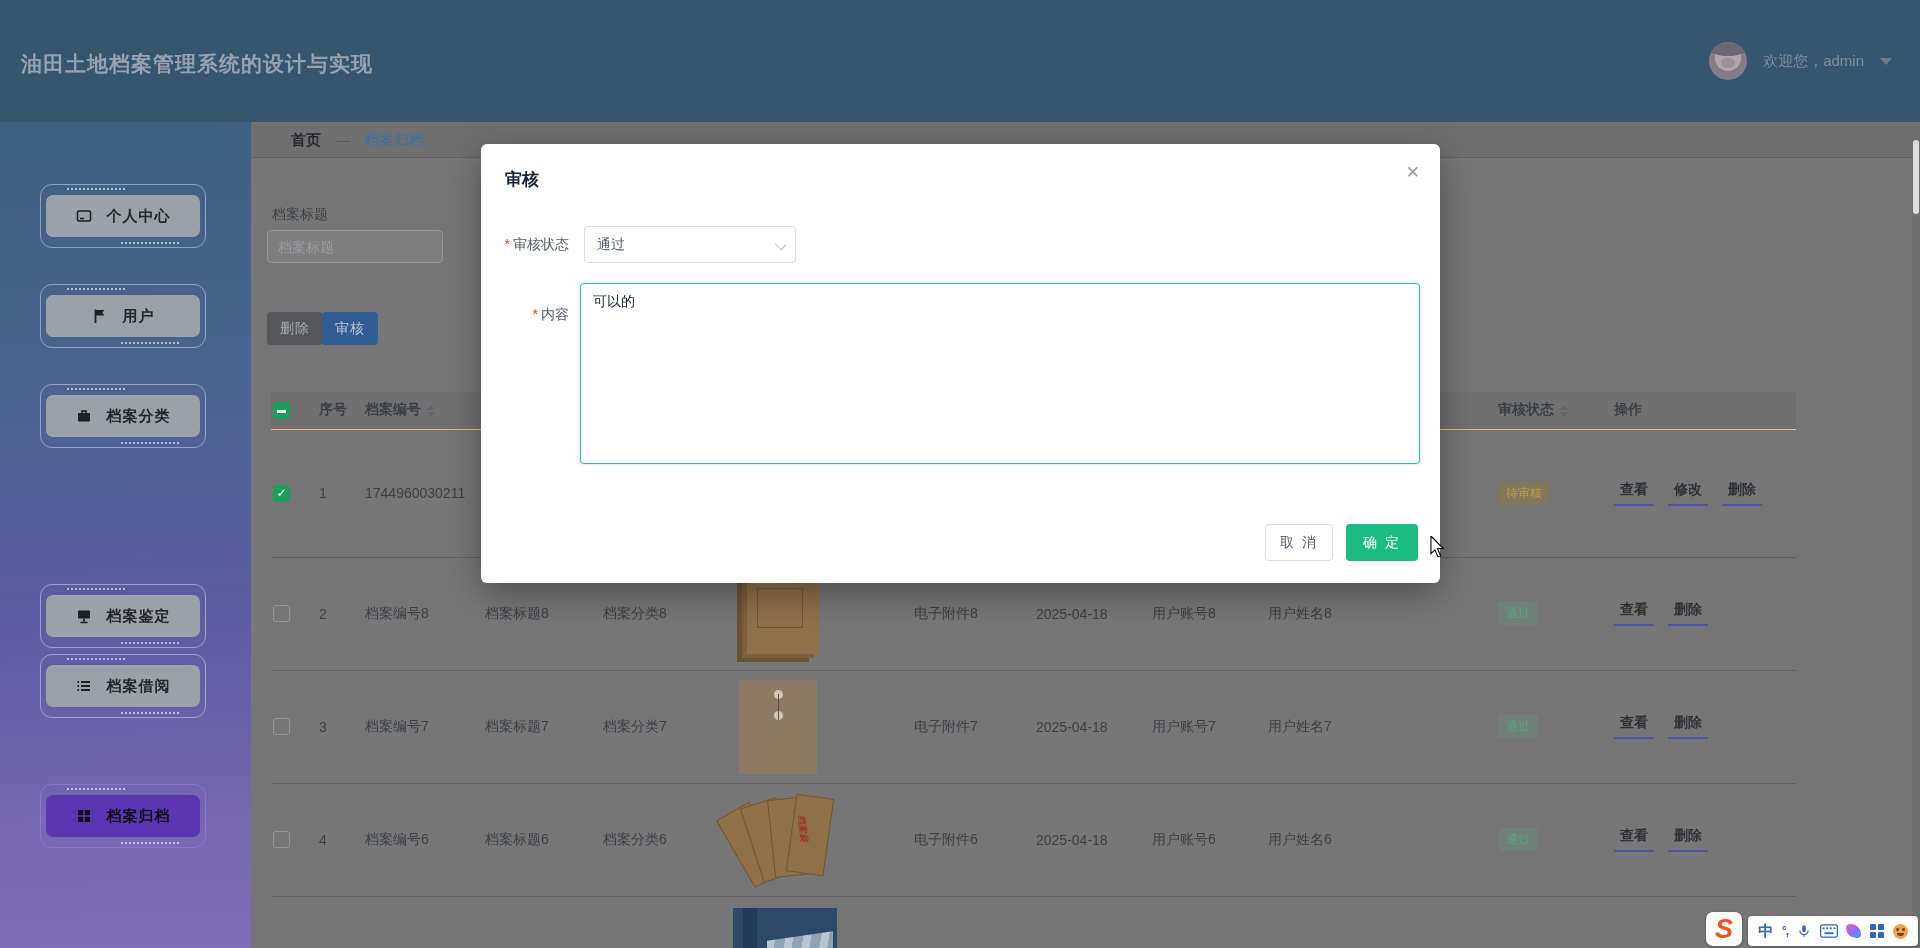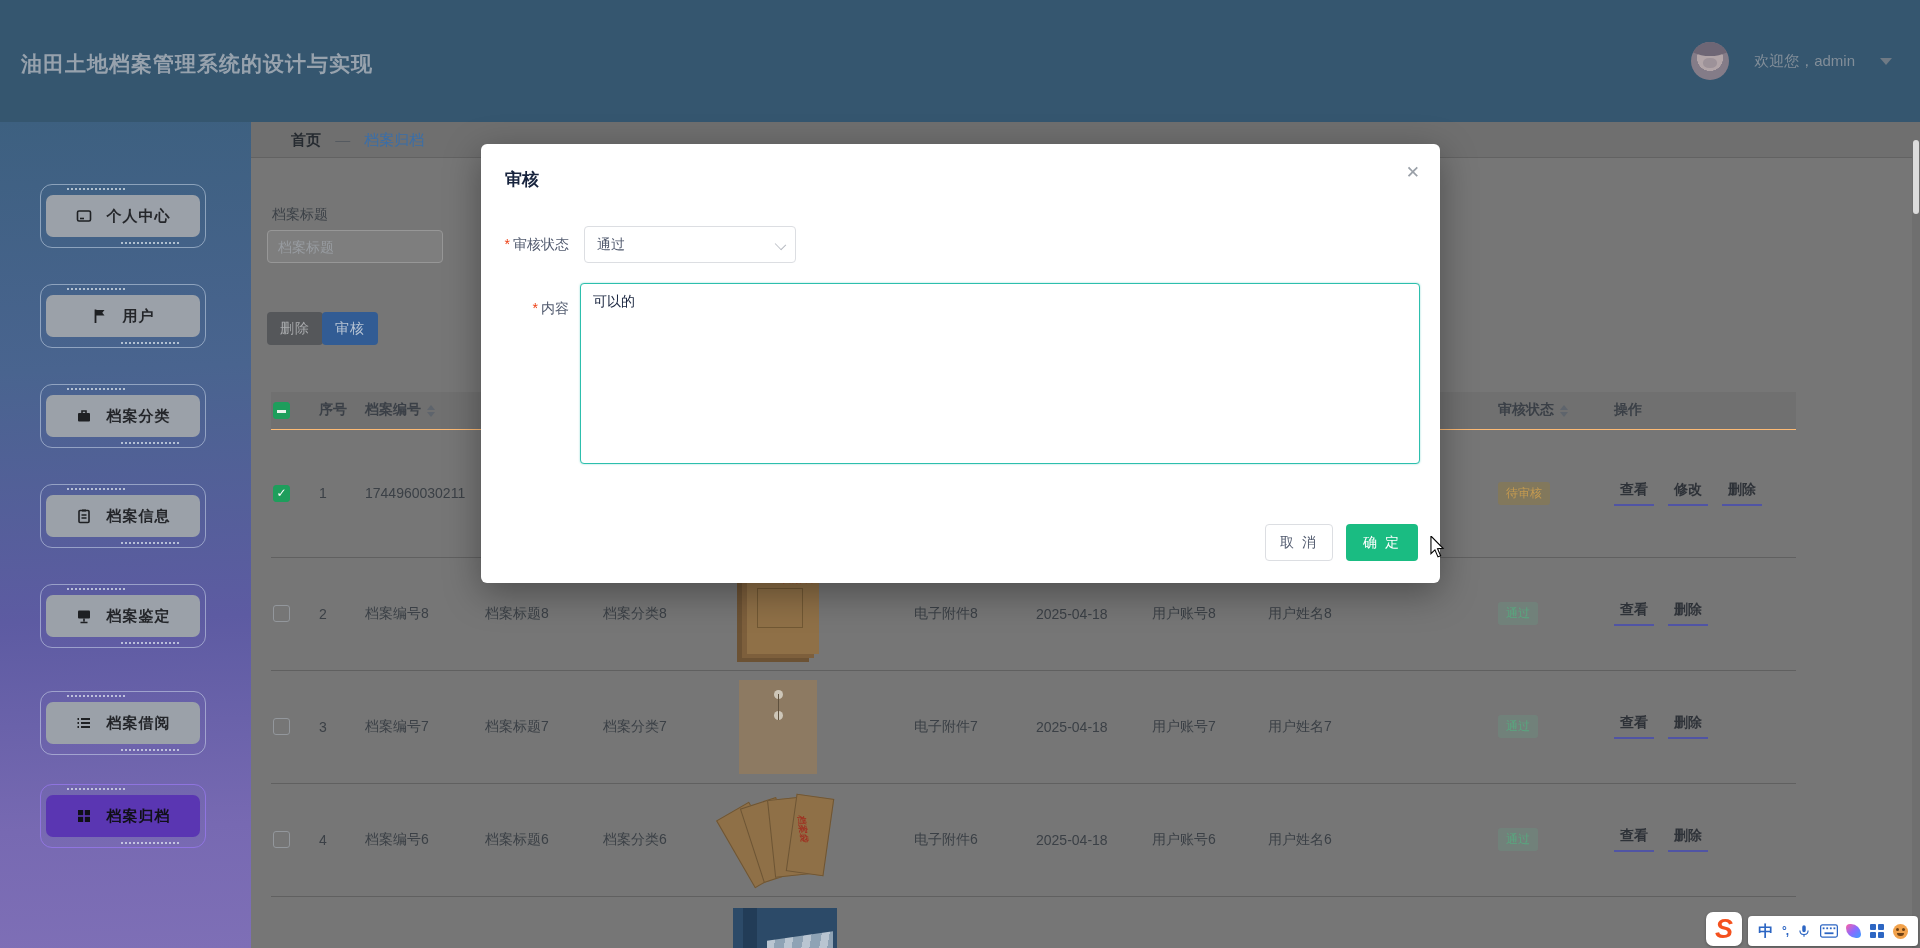--- a/index.html
+++ b/index.html
@@ -3,21 +3,21 @@
 <meta charset="utf-8">
 <style>
   * { margin:0; padding:0; box-sizing:border-box; }
   html,body { width:1920px; height:948px; overflow:hidden; }
   body { font-family:"Liberation Sans","DejaVu Sans",sans-serif; }
   .page { position:relative; width:1920px; height:948px; background:#767676; overflow:hidden; }
 
   
   .app-header { position:absolute; left:0; top:0; width:1920px; height:122px; background:#35566f; z-index:2; }
   .app-title { position:absolute; left:21px; top:50px; font-size:21px; font-weight:700; color:#97a2ad; letter-spacing:1px; }
-  .user-box { position:absolute; right:28px; top:42px; display:flex; align-items:center; gap:25px; cursor:pointer; }
+  .user-box { position:absolute; right:28px; top:42px; display:flex; align-items:center; gap:16px; cursor:pointer; }
   .avatar { width:38px; height:38px; border-radius:50%; position:relative; overflow:hidden;
             background:radial-gradient(circle at 50% 42%, #b2a5a8 0 44%, #847c88 45%); }
   .avatar::before { content:''; position:absolute; left:-4px; top:-8px; width:46px; height:22px; border-radius:50%; background:#6e6675; }
   .avatar::after { content:''; position:absolute; left:12px; top:16px; width:14px; height:10px; border-radius:45%; background:#9d9299; }
   .welcome { color:#828e99; font-size:15px; }
   .caret-down { width:0; height:0; border-left:6px solid transparent; border-right:6px solid transparent; border-top:7px solid #6f7a85; }
 
   
   .side { position:absolute; left:0; top:122px; width:251px; height:826px; z-index:2;
           background:linear-gradient(178deg,#3d6080 0%,#49648f 30%,#5d5ba2 60%,#7769b2 85%,#7e6fb6 100%); }
@@ -92,21 +92,21 @@
   .pic.cabinet::after { content:''; position:absolute; left:10px; top:0; width:14px; height:100%; background:#223c57; }
 
   
   .modal { position:absolute; left:481px; top:144px; width:959px; height:439px; background:#ffffff; border-radius:6px;
            box-shadow:0 10px 36px rgba(0,0,0,.35); z-index:50; }
   .m-title { position:absolute; left:24px; top:24px; font-size:17px; font-weight:600; color:#17233d; }
   .m-close { position:absolute; right:20px; top:18px; font-size:17px; color:#9aa0a8; cursor:pointer; }
   .f-label { position:absolute; left:0; width:88px; text-align:right; font-size:14px; color:#515a6e; }
   .req { color:#ed4014; margin-right:3px; }
   .lbl-status { top:92px; }
-  .lbl-content { top:156px;padding-left:19px; }
+  .lbl-content { top:162px;padding-left:19px; }
   .m-select { position:absolute; left:103px; top:82px; width:212px; height:37px; border:1px solid #dcdee2; border-radius:4px;
               display:flex; align-items:center; padding:0 12px; font-size:14px; color:#515a6e; cursor:pointer; background:#fff; }
   .m-select .chev { position:absolute; right:10px; top:13px; width:9px; height:9px; border-right:1.5px solid #b6bac1;
                     border-bottom:1.5px solid #b6bac1; transform:rotate(45deg) scaleY(.8); }
   .m-textarea { position:absolute; left:99px; top:139px; width:840px; height:181px; border:1px solid #2dbfad; border-radius:4px;
                 box-shadow:0 0 2px rgba(45,191,173,.55); padding:9px 12px; font-size:14px; color:#17233d;
                 font-family:inherit; resize:none; outline:none; }
   .m-btn { position:absolute; top:380px; height:37px; border-radius:4px; font-size:14px; cursor:pointer; letter-spacing:2px; }
   .btn-cancel { left:784px; width:68px; background:#fff; border:1px solid #dcdee2; color:#515a6e; }
   .btn-ok { left:865px; width:72px; background:#1abc82; border:none; color:#ffffff; }
@@ -174,44 +174,32 @@
         <div class="side-item">
           <span class="side-icon">
             <svg width="16" height="16" viewBox="0 0 16 16">
               <path d="M6 5V3h4v2" fill="none" stroke="currentColor" stroke-width="1.6"></path>
               <rect x="2" y="5" width="12" height="8.5" rx="1" fill="currentColor"></rect>
             </svg>
           </span>
           <span class="side-label">档案分类</span>
         </div>
       </div>
-      <div class="side-frame" style="top: 362px;">
-        <div class="side-item">
-          <span class="side-icon">
-            <svg width="16" height="16" viewBox="0 0 16 16">
-              <rect x="3" y="2.5" width="10" height="12" rx="1" fill="none" stroke="currentColor" stroke-width="1.6"></rect>
-              <path d="M6 1.5h4v2H6z" fill="currentColor"></path>
-              <path d="M5.5 7h5M5.5 10h5" stroke="currentColor" stroke-width="1.4"></path>
-            </svg>
-          </span>
-          <span class="side-label">档案信息</span>
-        </div>
-      </div>
       <div class="side-frame" style="top: 462px;">
         <div class="side-item">
           <span class="side-icon">
             <svg width="16" height="16" viewBox="0 0 16 16">
               <rect x="2" y="2.5" width="12" height="8" rx="1" fill="currentColor"></rect>
               <path d="M8 10.5v3M4.5 14.5h7" stroke="currentColor" stroke-width="1.6"></path>
             </svg>
           </span>
           <span class="side-label">档案鉴定</span>
         </div>
       </div>
-      <div class="side-frame" style="top: 569px;">
+      <div class="side-frame" style="top: 532px;">
         <div class="side-item">
           <span class="side-icon">
             <svg width="16" height="16" viewBox="0 0 16 16">
               <path d="M5 4h9M5 8h9M5 12h9" stroke="currentColor" stroke-width="1.8"></path>
               <path d="M1.5 4H3M1.5 8H3M1.5 12H3" stroke="currentColor" stroke-width="1.8"></path>
             </svg>
           </span>
           <span class="side-label">档案借阅</span>
         </div>
       </div>

